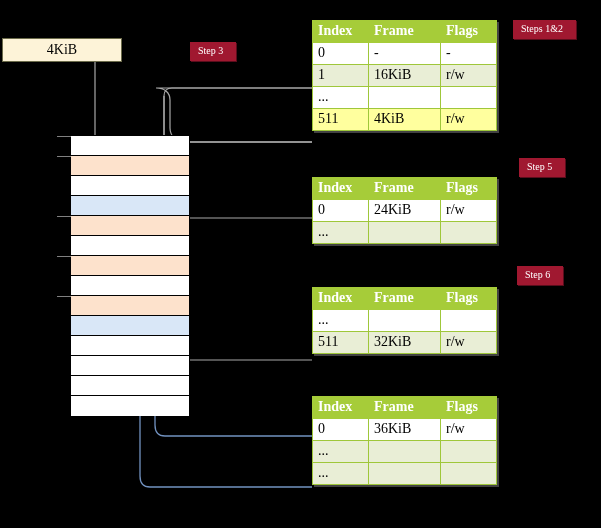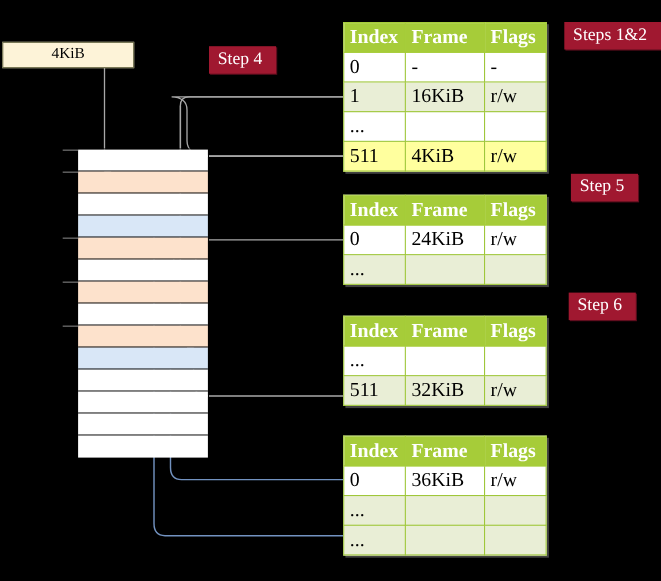--- a/index.html
+++ b/index.html
@@ -15,21 +15,21 @@
   #vaddr-box{
     left:2px;top:38px;width:118px;height:22px;
     background:#fdf3d8;border:1px solid #6b6b4a;
     display:flex;align-items:center;justify-content:center;
     font-size:14px;line-height:1;
   }
 
   
   .step-badge{
     background:#a01830;color:#fff;
-    font-size:16px;line-height:1;
+    font-size:10px;line-height:1;
     padding:4px 13px 5px 8px;
     box-shadow:1px 1px 0 #5a0d1c;
     white-space:nowrap;
   }
   #badge-steps12{left:513px;top:20px;}
   #badge-step0{left:190px;top:42px;}
   #badge-step3{left:519px;top:158px;}
   #badge-step4{left:517px;top:266px;}
 
   
@@ -49,21 +49,21 @@
   
   .mem-tick{
     position:absolute;left:-14px;width:14px;height:0;
     border-top:1px solid #808080;
   }
 
   
   .ptable{
     border-collapse:collapse;
     background:#fff;
-    font-size:18px;
+    font-size:14px;
     box-shadow:2px 2px 0 rgba(120,120,120,.55);
   }
   .ptable td,.ptable th{
     border:1px solid #9fc73a;
     padding:2px 5px 3px 5px;
     height:19px;
     text-align:left;
     font-weight:normal;
     white-space:nowrap;
     box-sizing:border-box;
@@ -141,21 +141,21 @@
 
     <path d="M312,487 L150,487 C143,487 140,483 140,476 L140,205" marker-end="url(#ah-blue)"></path>
   </g>
 </svg>
 
 <div class="abs" id="vaddr-box">
   <span>4KiB</span>
 </div>
 
 <div class="abs step-badge" id="badge-steps12">Steps 1&amp;2</div>
-<div class="abs step-badge" id="badge-step0">Step 4</div>
+<div class="abs step-badge" id="badge-step0">Step 3</div>
 <div class="abs step-badge" id="badge-step3">Step 5</div>
 <div class="abs step-badge" id="badge-step4">Step 6</div>
 
 <div class="abs" id="memory-column">
     <div class="mem-row" style="position: relative;">
       <span class="mem-tick" style="top: 0px;"></span>
     </div>
     <div class="mem-row orange" style="position: relative;">
       <span class="mem-tick" style="top: 0px;"></span>
     </div>

